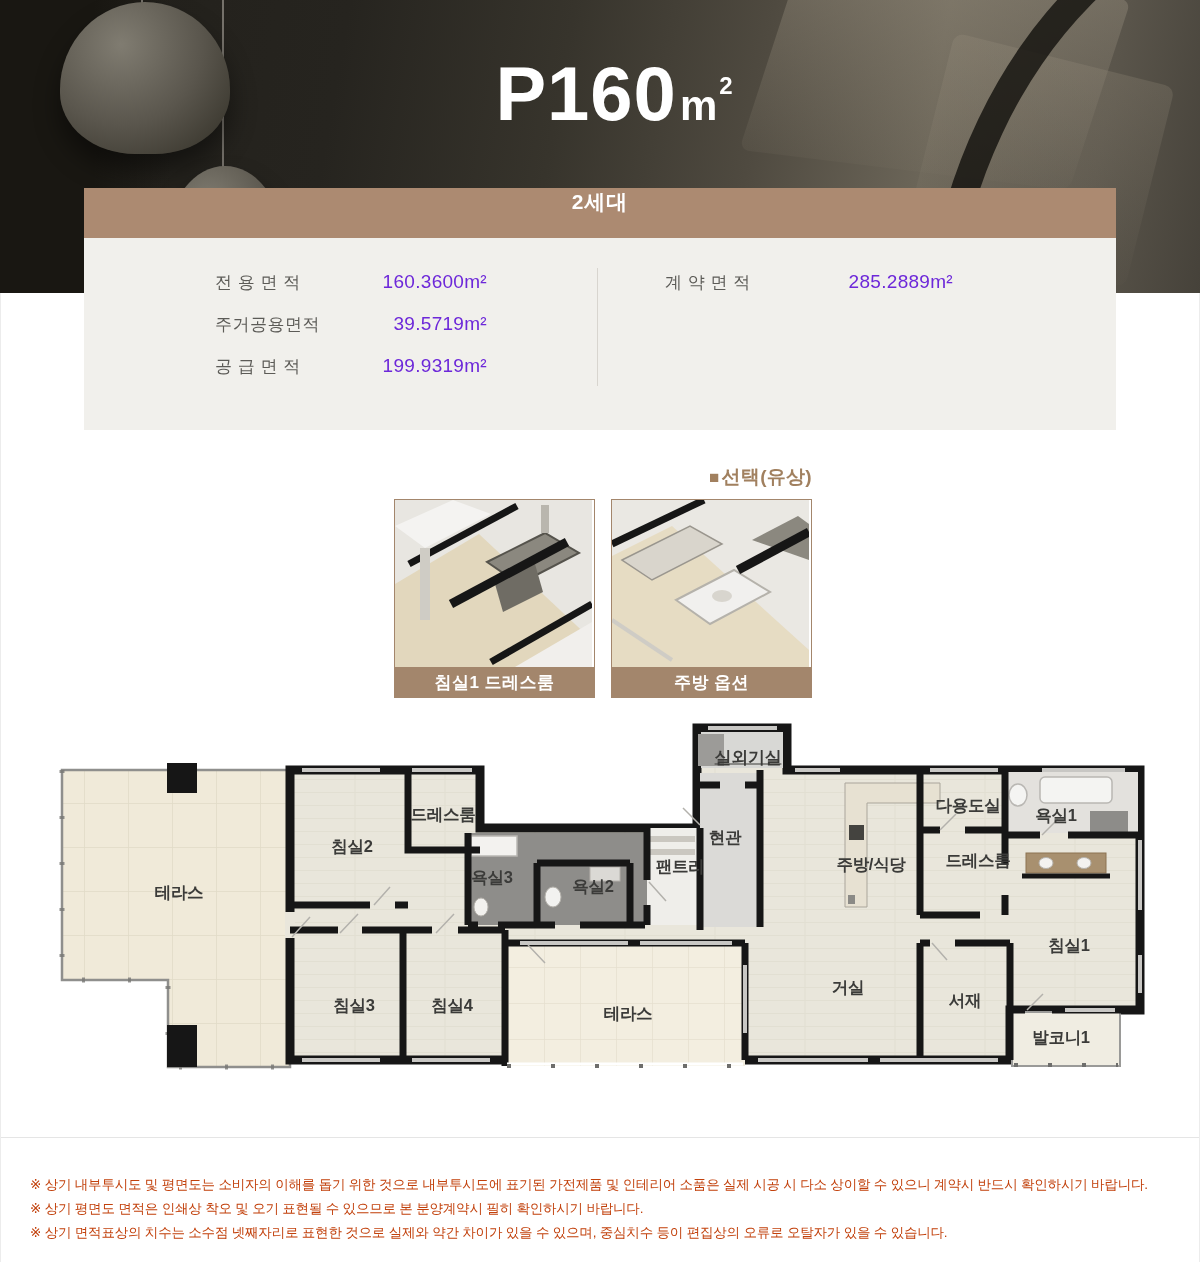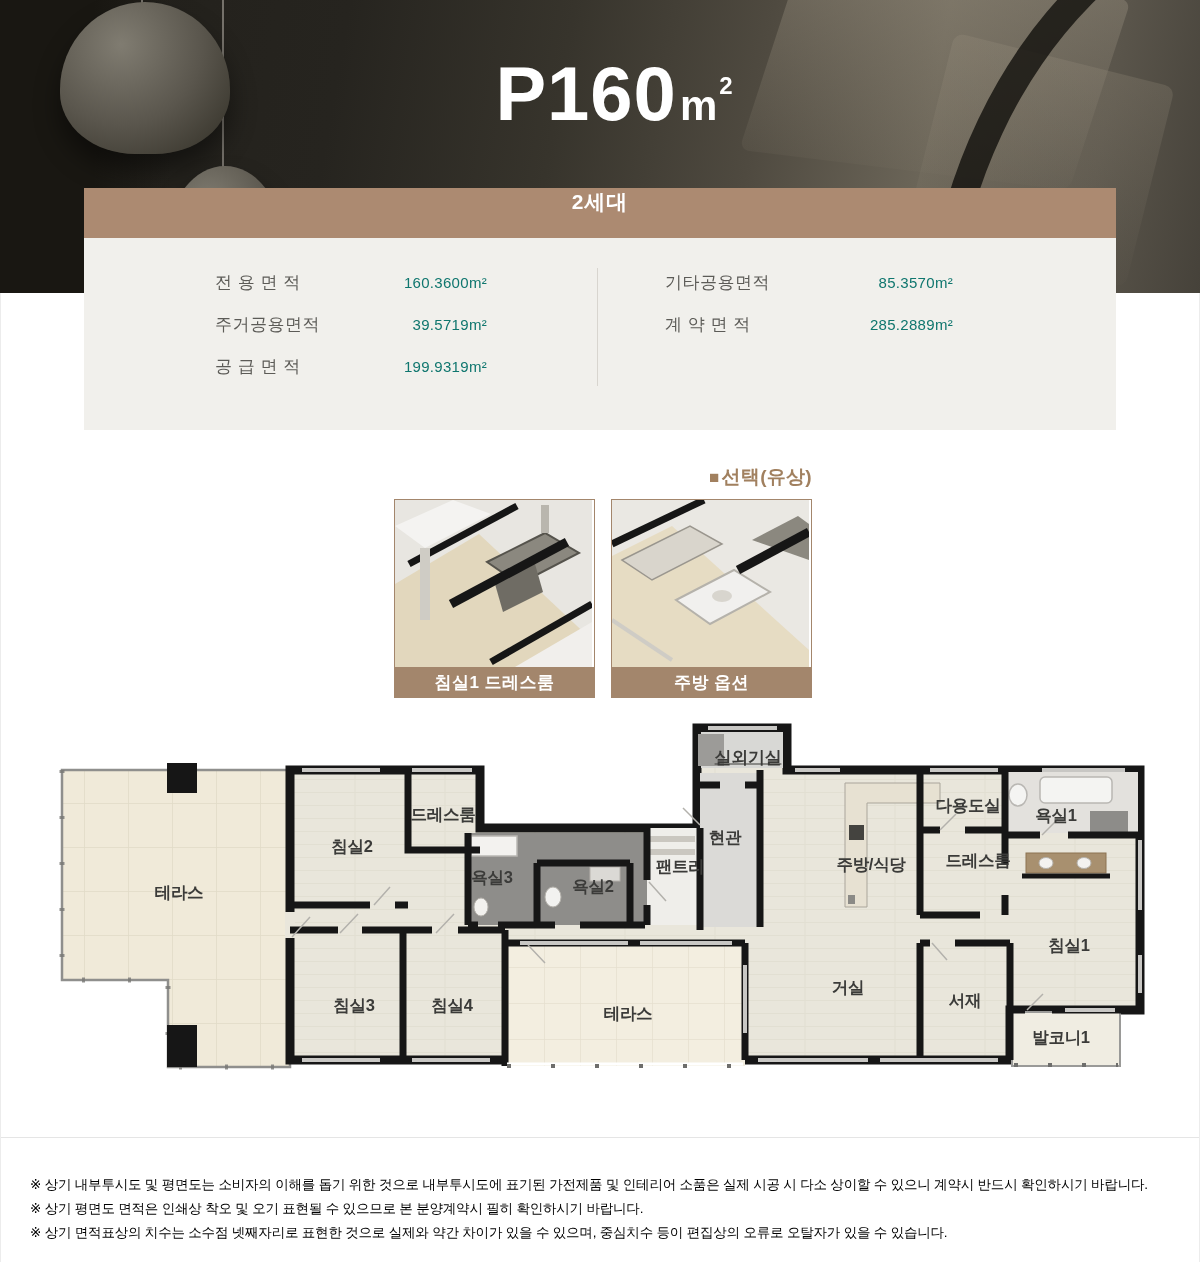--- a/index.html
+++ b/index.html
@@ -36,21 +36,21 @@
   .card{position:absolute;left:84px;top:188px;width:1032px;}
   .card-header{height:50px;background:#ac8a71;color:#fff;display:flex;
     justify-content:center;font-size:21px;font-weight:bold;letter-spacing:1px;}
   .card-body{position:relative;height:192px;background:#f1f0ec;}
   .divider{position:absolute;left:513px;top:30px;width:1px;height:118px;background:#d8d5cf;}
   .col{position:absolute;top:33px;}
   .col-left{left:131px;width:272px;}
   .col-right{left:581px;width:288px;}
   .row{display:flex;justify-content:space-between;align-items:baseline;height:24px;margin-bottom:18px;}
   .row .lbl{font-size:17px;color:#5c5b57;white-space:pre;letter-spacing:.5px;}
-  .row .val{font-size:15px;color:#0f766e;letter-spacing:.3px;}
+  .row .val{font-size:19px;color:#6d28d9;letter-spacing:.3px;}
 
   
   .options{position:absolute;left:394px;top:464px;}
   .options-title{font-size:19px;font-weight:bold;color:#a1805f;letter-spacing:.3px;text-align:right;}
   .options-title .sq{margin-right:2px;font-size:17px;}
   .thumbs{display:flex;gap:16px;margin-top:9px;}
   .thumb{margin:0;width:199px;border:1px solid #a3866c;background:#fff;}
   .thumb-img{width:197px;height:167px;position:relative;overflow:hidden;background:#e9e7e2;}
   .thumb-img svg{display:block;}
   .thumb-cap{height:30px;background:#a3866c;color:#fff;font-size:17px;font-weight:bold;
@@ -59,21 +59,21 @@
   
   .plan{position:absolute;left:40px;top:715px;width:1120px;height:385px;}
   .plan svg{position:absolute;left:0;top:0;}
   .room-layer{position:absolute;left:0;top:0;width:100%;height:100%;pointer-events:none;}
   .room-label{position:absolute;transform:translate(-50%,-50%);font-size:16.5px;font-weight:bold;
     color:#3b3b39;white-space:nowrap;letter-spacing:-.3px;}
 
   
   .disclaimer{position:absolute;left:0;top:1137px;width:1200px;height:125px;box-sizing:border-box;
     border-top:1px solid #e5e5e5;padding:35px 30px 0 30px;}
-  .disclaimer p{margin:0 0 1px 0;font-size:13.5px;line-height:23px;color:#000000;letter-spacing:-.2px;}
+  .disclaimer p{margin:0 0 1px 0;font-size:13.5px;line-height:23px;color:#c2410c;letter-spacing:-.2px;}
 
   .edge{position:absolute;top:293px;bottom:0;width:1px;background:#ececec;}
   .edge-l{left:0;}
   .edge-r{right:0;}
 </style>
 </head>
 <body>
 
 <div class="page">
 
@@ -103,24 +103,20 @@
             <span class="lbl">주거공용면적</span>
             <span class="val">39.5719m²</span>
           </div>
         <div class="row">
             <span class="lbl">공 급 면 적</span>
             <span class="val">199.9319m²</span>
           </div>
       </div>
       <div class="divider"></div>
       <div class="col col-right">
-        <div class="row">
-            <span class="lbl">기타공용면적</span>
-            <span class="val">85.3570m²</span>
-          </div>
         <div class="row">
             <span class="lbl">계 약 면 적</span>
             <span class="val">285.2889m²</span>
           </div>
       </div>
     </div>
   </section>
 
   <section class="options">
     <div class="options-title"><span class="sq">■</span><span>선택(유상)</span></div>

